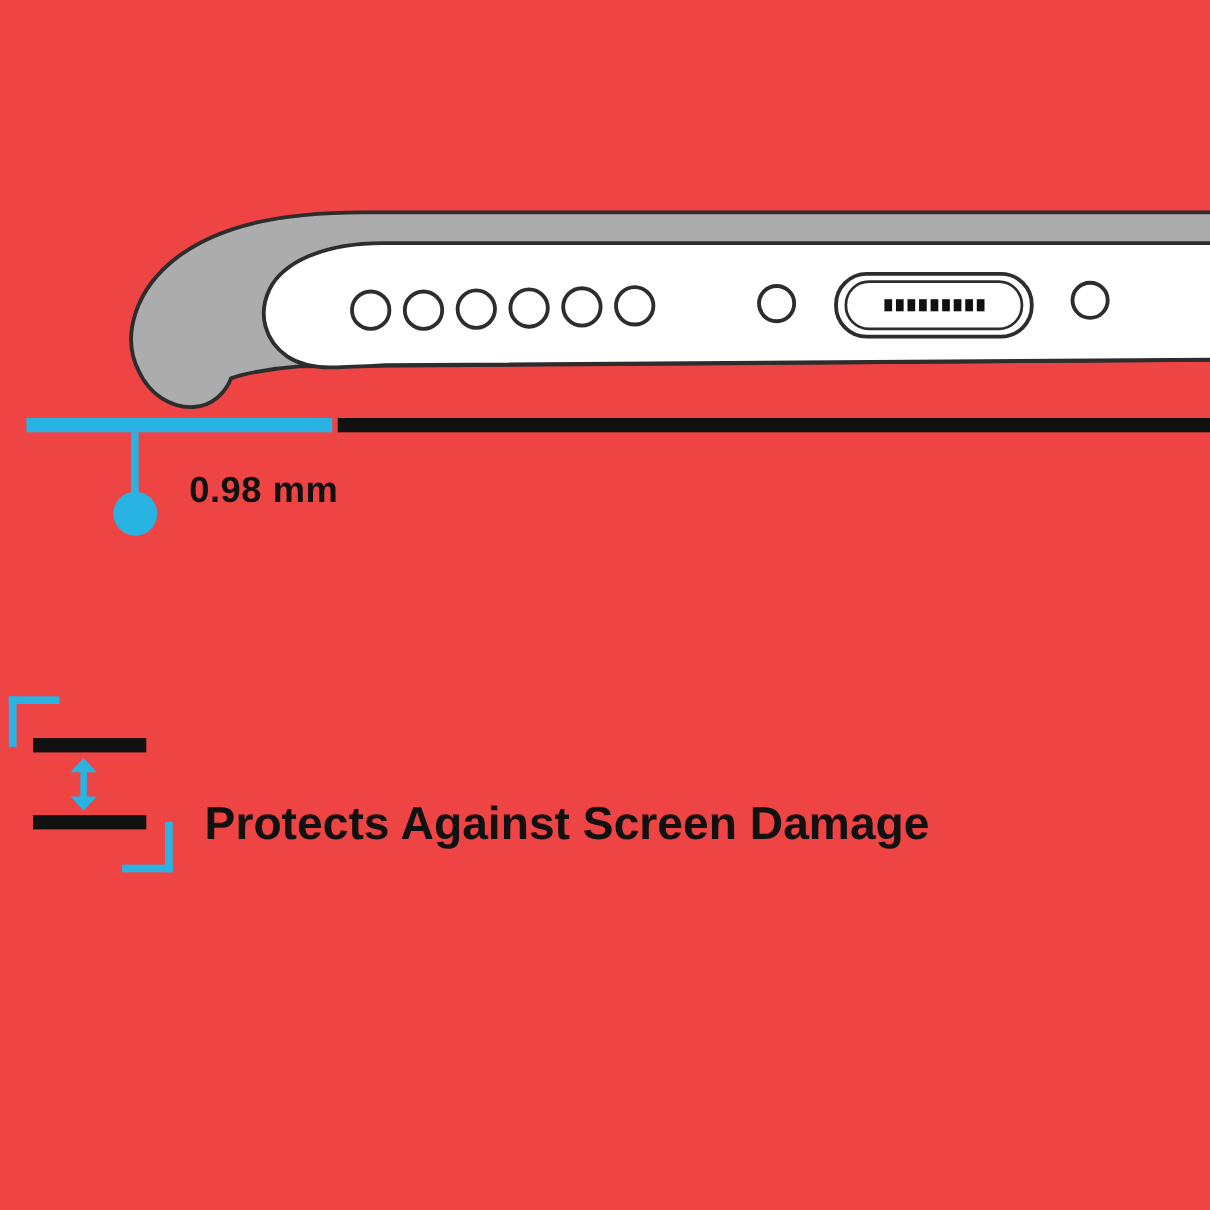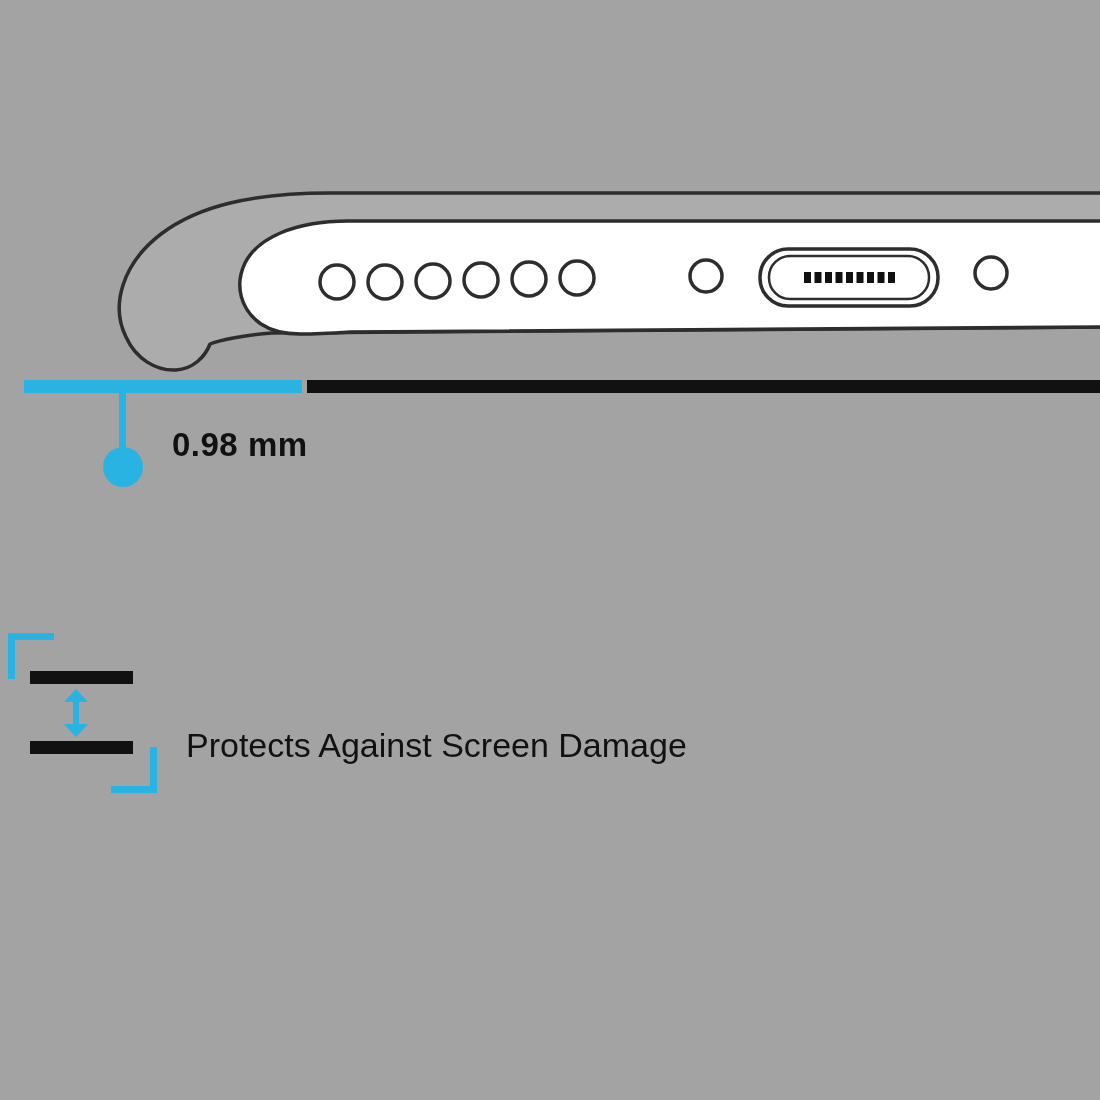--- a/index.html
+++ b/index.html
@@ -5,21 +5,21 @@
   html, body {
     margin: 0;
     padding: 0;
     background: #ffffff;
     font-family: "Liberation Sans", sans-serif;
   }
   .stage {
     position: relative;
     width: 1100px;
     height: 1100px;
-    background: #a3a3a3;
+    background: #ef4444;
     overflow: hidden;
   }
   .phone-svg {
     position: absolute;
     left: 0;
     top: 0;
     display: block;
   }
   .case-shell {
     fill: var(--case_gray, #acacac);
@@ -132,23 +132,23 @@
     font-size: 72px;
     line-height: 1;
     font-weight: bold;
     letter-spacing: -2px;
     color: var(--ink, #111111);
   }
   .feature-subtitle {
     position: absolute;
     left: 186px;
     top: 728px;
-    font-size: 34px;
+    font-size: 42px;
     line-height: 1;
-    font-weight: normal;
+    font-weight: bold;
     color: var(--ink, #111111);
     letter-spacing: 0;
   }
 </style>
 </head>
 <body>
 
 <div class="stage">
 
   <svg class="phone-svg" width="1100" height="520" viewBox="0 0 1100 520">

